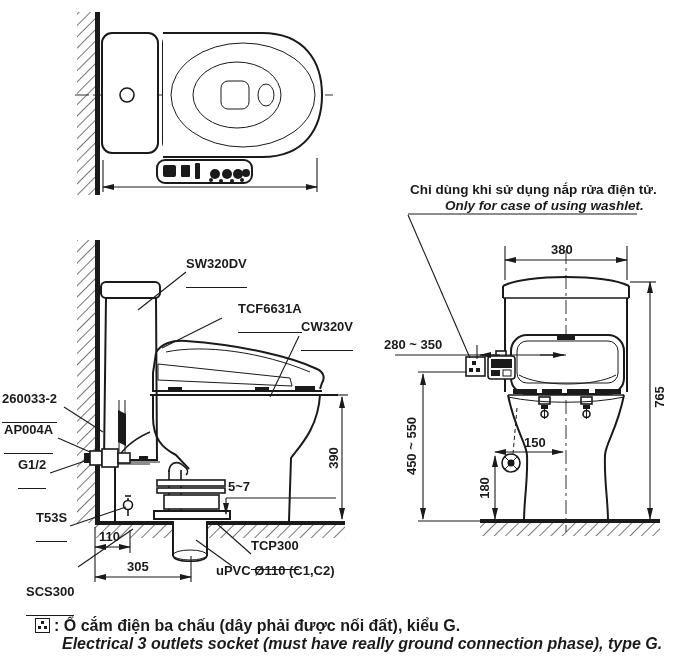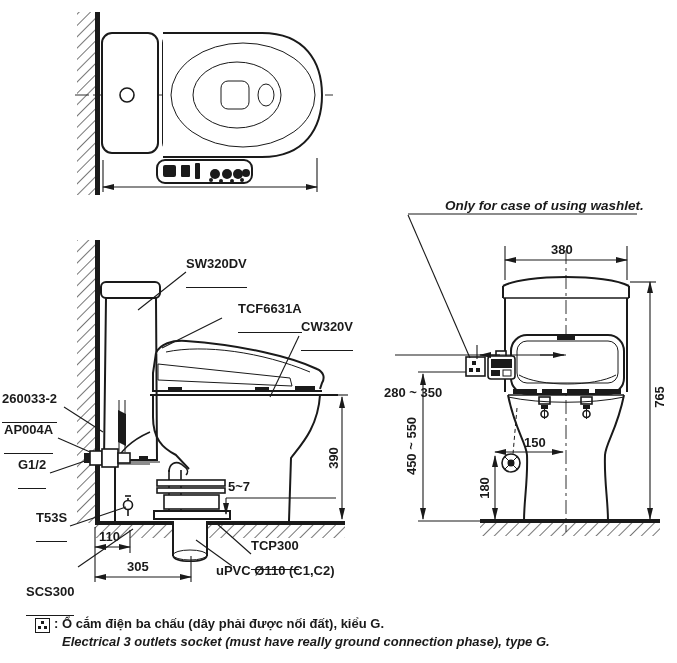--- a/index.html
+++ b/index.html
@@ -4,21 +4,21 @@
 <style>
   html,body{margin:0;padding:0;background:#fff;}
   #stage{position:relative;width:677px;height:663px;background:#fff;overflow:hidden;
          font-family:"Liberation Sans",sans-serif;color:#1a1a1a;}
   #stage svg{position:absolute;left:0;top:0;}
   .lbl{position:absolute;font-size:13px;font-weight:bold;white-space:nowrap;line-height:1.1;}
   .und{border-bottom:1.5px solid #1a1a1a;padding-bottom:16px;}
   .rot{transform:translate(-50%,-50%) rotate(-90deg);}
   .it{font-style:italic;}
   .note{font-size:13.5px;}
-  .legend{font-size:13px;}
+  .legend{font-size:16px;}
   .sock{position:absolute;width:13px;height:13px;border:1.6px solid #1a1a1a;}
   .sock i{position:absolute;width:3px;height:3px;background:#1a1a1a;}
   .sock i.d1{left:5px;top:2px;} .sock i.d2{left:2px;top:7px;} .sock i.d3{left:8px;top:7px;}
   .ln,.ln2,.thin,.dim,.cl{fill:none;stroke:#1a1a1a;}
   .ln{stroke-width:1.6;} .ln2{stroke-width:2;} .thin{stroke-width:1;} .dim{stroke-width:1.1;}
   .cl{stroke-width:0.9;stroke-dasharray:14 4 3 4;}
   .blk{fill:#1a1a1a;stroke:none;}
   .wht{fill:#fff;}
 </style>
 </head>
@@ -253,41 +253,42 @@
       <line x1="395" y1="355" x2="566" y2="355" class="dim"></line>
       <line x1="477" y1="345" x2="477" y2="359" class="dim"></line>
       <line x1="500" y1="355" x2="480" y2="355" class="dim" marker-end="url(#arrE)"></line>
       <line x1="540" y1="355" x2="564" y2="355" class="dim" marker-end="url(#arrE)"></line>
       <line x1="495" y1="452" x2="563" y2="452" class="dim" marker-start="url(#arrS)" marker-end="url(#arrE)"></line>
       <line x1="495" y1="456" x2="495" y2="519" class="dim" marker-start="url(#arrS)" marker-end="url(#arrE)"></line>
     </g>
   </g>
 </svg>
 
+<span class="lbl note" style="left:410px;top:183px;">Chỉ dùng khi sử dụng nắp rửa điện tử.</span>
 <span class="lbl note it" style="left:409px;top:199px;margin-left:36px;">Only for case of using washlet.</span>
 
 <span class="lbl und" style="left:186px;top:257px;">SW320DV</span>
 <span class="lbl und" style="left:222px;top:302px;margin-left:16px;">TCF6631A</span>
 <span class="lbl und" style="left:301px;top:320px;">CW320V</span>
 <span class="lbl und" style="left:2px;top:392px;">260033-2</span>
 <span class="lbl und" style="left:4px;top:423px;">AP004A</span>
 <span class="lbl und" style="left:18px;top:458px;">G1/2</span>
 <span class="lbl und" style="left:36px;top:511px;">T53S</span>
 <span class="lbl und" style="left:26px;top:553px;margin-top:32px;">SCS300</span>
 <span class="lbl und" style="left:251px;top:539px;">TCP300</span>
 <span class="lbl" style="left:216px;top:564px;">uPVC Ø110 (C1,C2)</span>
 
 <span class="lbl" style="left:99px;top:530px;">110</span>
 <span class="lbl" style="left:127px;top:560px;">305</span>
 <span class="lbl" style="left:228px;top:480px;">5~7</span>
 <span class="lbl rot" style="left:334px;top:458px;">390</span>
 <span class="lbl" style="left:551px;top:243px;">380</span>
 <span class="lbl rot" style="left:660px;top:397px;">765</span>
 <span class="lbl rot" style="left:412px;top:446px;">450 ~ 550</span>
-<span class="lbl" style="left:384px;top:338px;margin-top:48px;">280 ~ 350</span>
+<span class="lbl" style="left:384px;top:338px;">280 ~ 350</span>
 <span class="lbl" style="left:524px;top:436px;">150</span>
 <span class="lbl rot" style="left:485px;top:488px;">180</span>
 
 <div class="sock" style="left:35px;top:618px;">
   <i class="d1"></i>
       <i class="d2"></i>
       <i class="d3"></i>
 </div>
 <span class="lbl legend" style="left:54px;top:617px;">: Ổ cắm điện ba chấu (dây phải được nối đất), kiểu G.</span>
 <span class="lbl legend it" style="left:62px;top:635px;font-style:italic;">Electrical 3 outlets socket (must have really ground connection phase), type G.</span>

